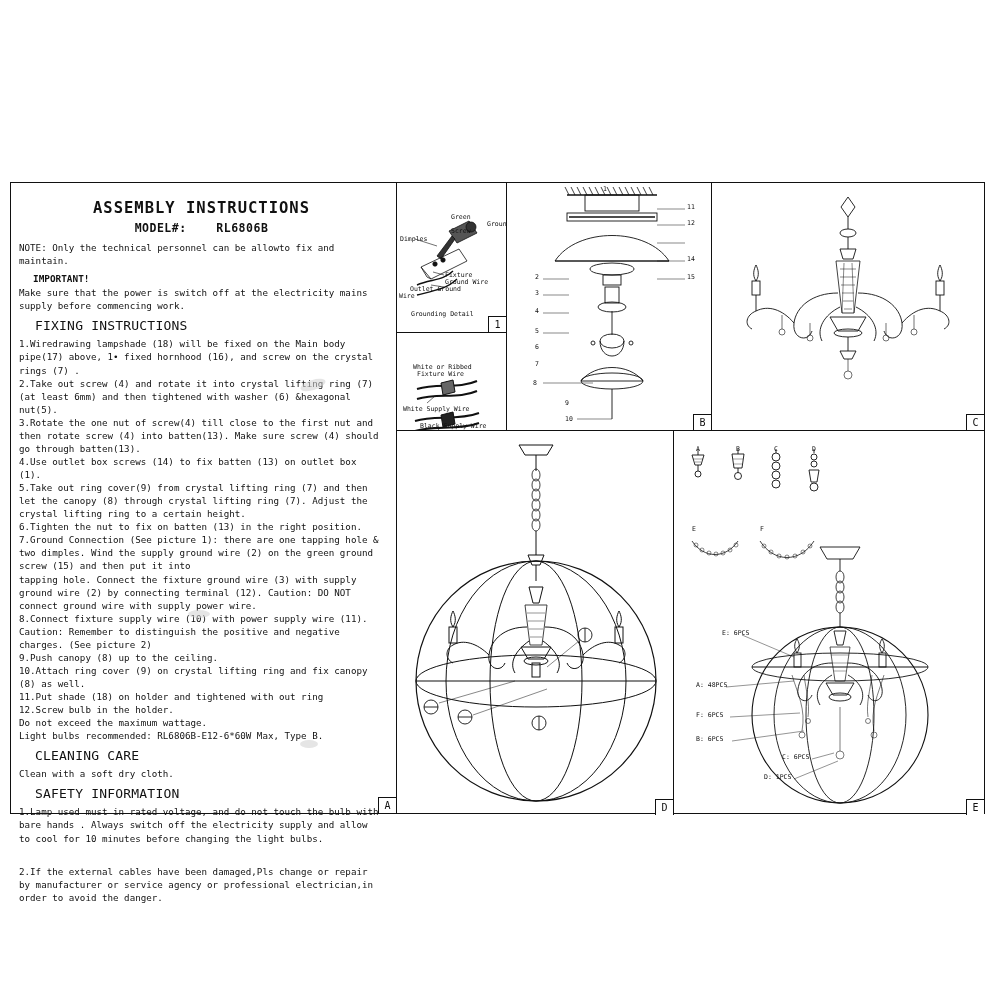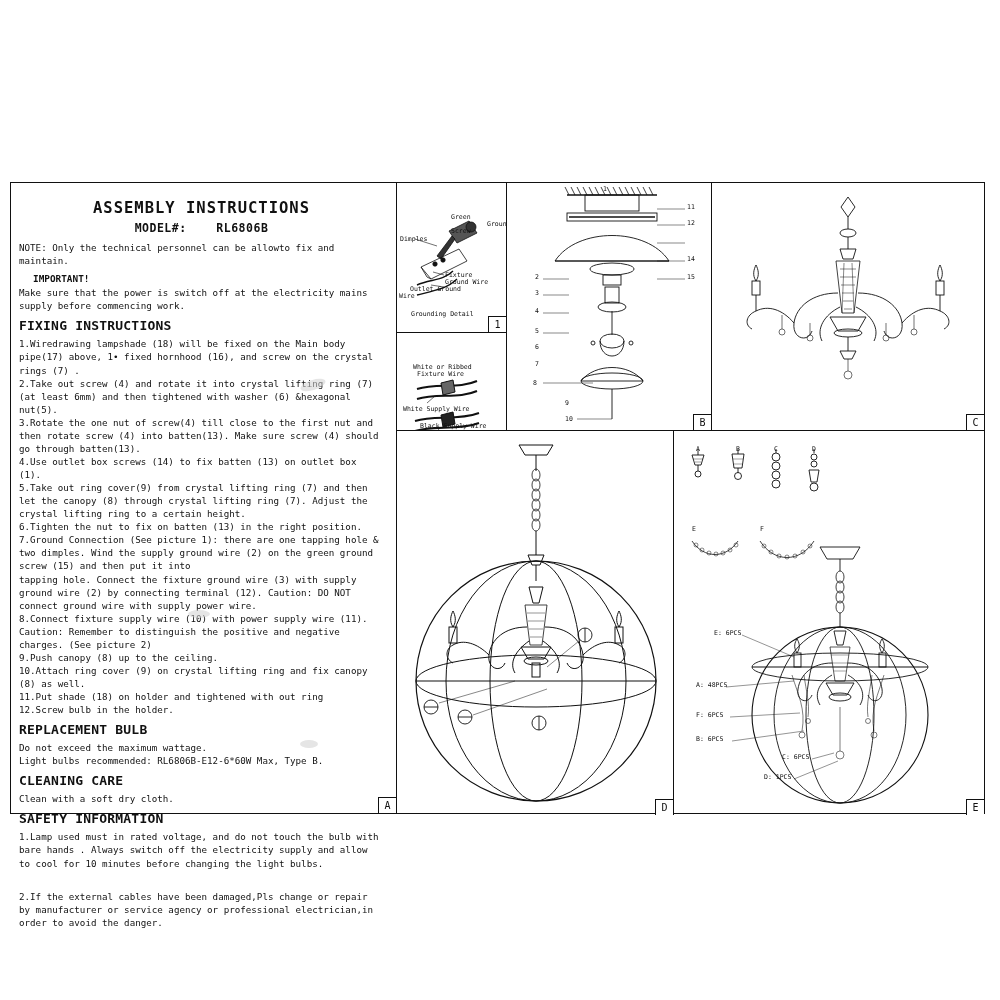--- a/index.html
+++ b/index.html
@@ -57,23 +57,23 @@
     font-size: 9.4px;
     font-weight: bold;
     margin: 0 0 2px 14px;
   }
   .para {
     font-size: 9.2px;
     line-height: 1.45;
     margin: 0 0 6px 0;
   }
   .section-h {
-    font-weight: bold;
+    font-weight: normal;
     font-size: 11.6px;
-    margin: 6px 0 4px 0;
+    margin: 6px 0 4px 16px;
     letter-spacing: .2px;
   }
   .section-h.big {
     font-size: 13px;
   }
   .steps {
     font-size: 9.2px;
     line-height: 1.42;
   }
   .steps div {
@@ -169,21 +169,20 @@
       <div>6.Tighten the nut to fix on batten (13) in the right position.</div>
       <div>7.Ground Connection (See picture 1): there are one tapping hole &amp; two dimples. Wind the supply ground wire (2) on the green ground screw (15) and then put it into</div>
       <div>tapping hole. Connect the fixture ground wire (3) with supply ground wire (2) by connecting terminal (12). Caution: DO NOT connect ground wire with supply power wire.</div>
       <div>8.Connect fixture supply wire (10) with power supply wire (11). Caution: Remember to distinguish the positive and negative charges. (See picture 2)</div>
       <div>9.Push canopy (8) up to the ceiling.</div>
       <div>10.Attach ring cover (9) on crystal lifting ring and fix canopy (8) as well.</div>
       <div>11.Put shade (18) on holder and tightened with out ring</div>
       <div>12.Screw bulb  in the holder.</div>
     </div>
 
-    <div class="section-h big">REPLACEMENT BULB</div>
     <div class="steps">
       <div>Do not exceed the maximum wattage.</div>
       <div>Light bulbs recommended:  RL6806B-E12-6*60W Max, Type B.</div>
     </div>
 
     <div class="section-h big">CLEANING CARE</div>
     <div class="steps">
       <div>Clean with a soft dry cloth.</div>
     </div>
 
@@ -603,21 +602,21 @@
             </g>
           </g>
         </svg>
         <div class="lbl" style="left:22px;top:14px;">A</div>
         <div class="lbl" style="left:62px;top:14px;">B</div>
         <div class="lbl" style="left:100px;top:14px;">C</div>
         <div class="lbl" style="left:138px;top:14px;">D</div>
         <div class="lbl" style="left:18px;top:94px;">E</div>
         <div class="lbl" style="left:86px;top:94px;">F</div>
 
-        <div class="lbl" style="left:40px;top:198px;">E: 6PCS</div>
+        <div class="lbl" style="left:48px;top:198px;">E: 6PCS</div>
         <div class="lbl" style="left:22px;top:250px;">A: 48PCS</div>
         <div class="lbl" style="left:22px;top:280px;">F: 6PCS</div>
         <div class="lbl" style="left:22px;top:304px;">B: 6PCS</div>
         <div class="lbl" style="left:108px;top:322px;">C: 6PCS</div>
         <div class="lbl" style="left:90px;top:342px;">D: 1PCS</div>
 
         <div class="corner" style="right:-1px;bottom:-1px;">E</div>
       </div>
     </div>
   </div>

